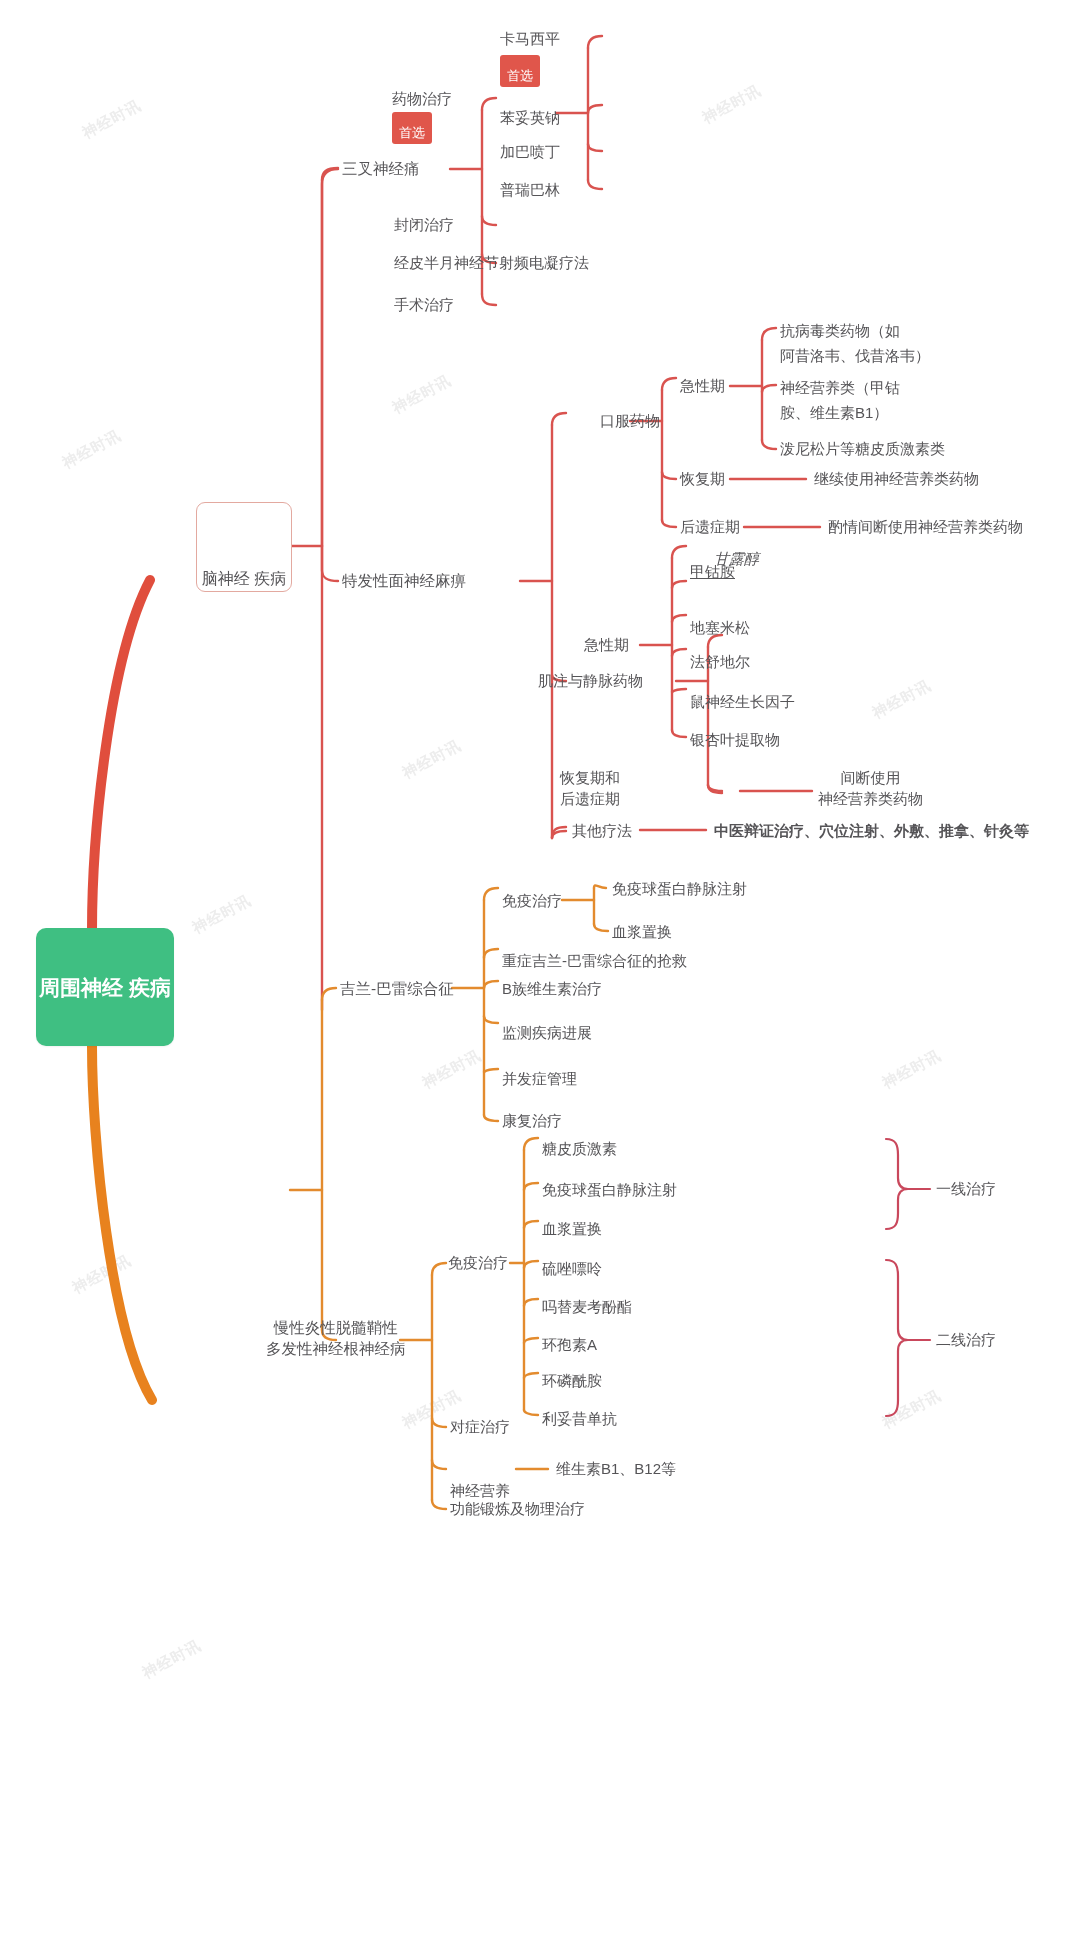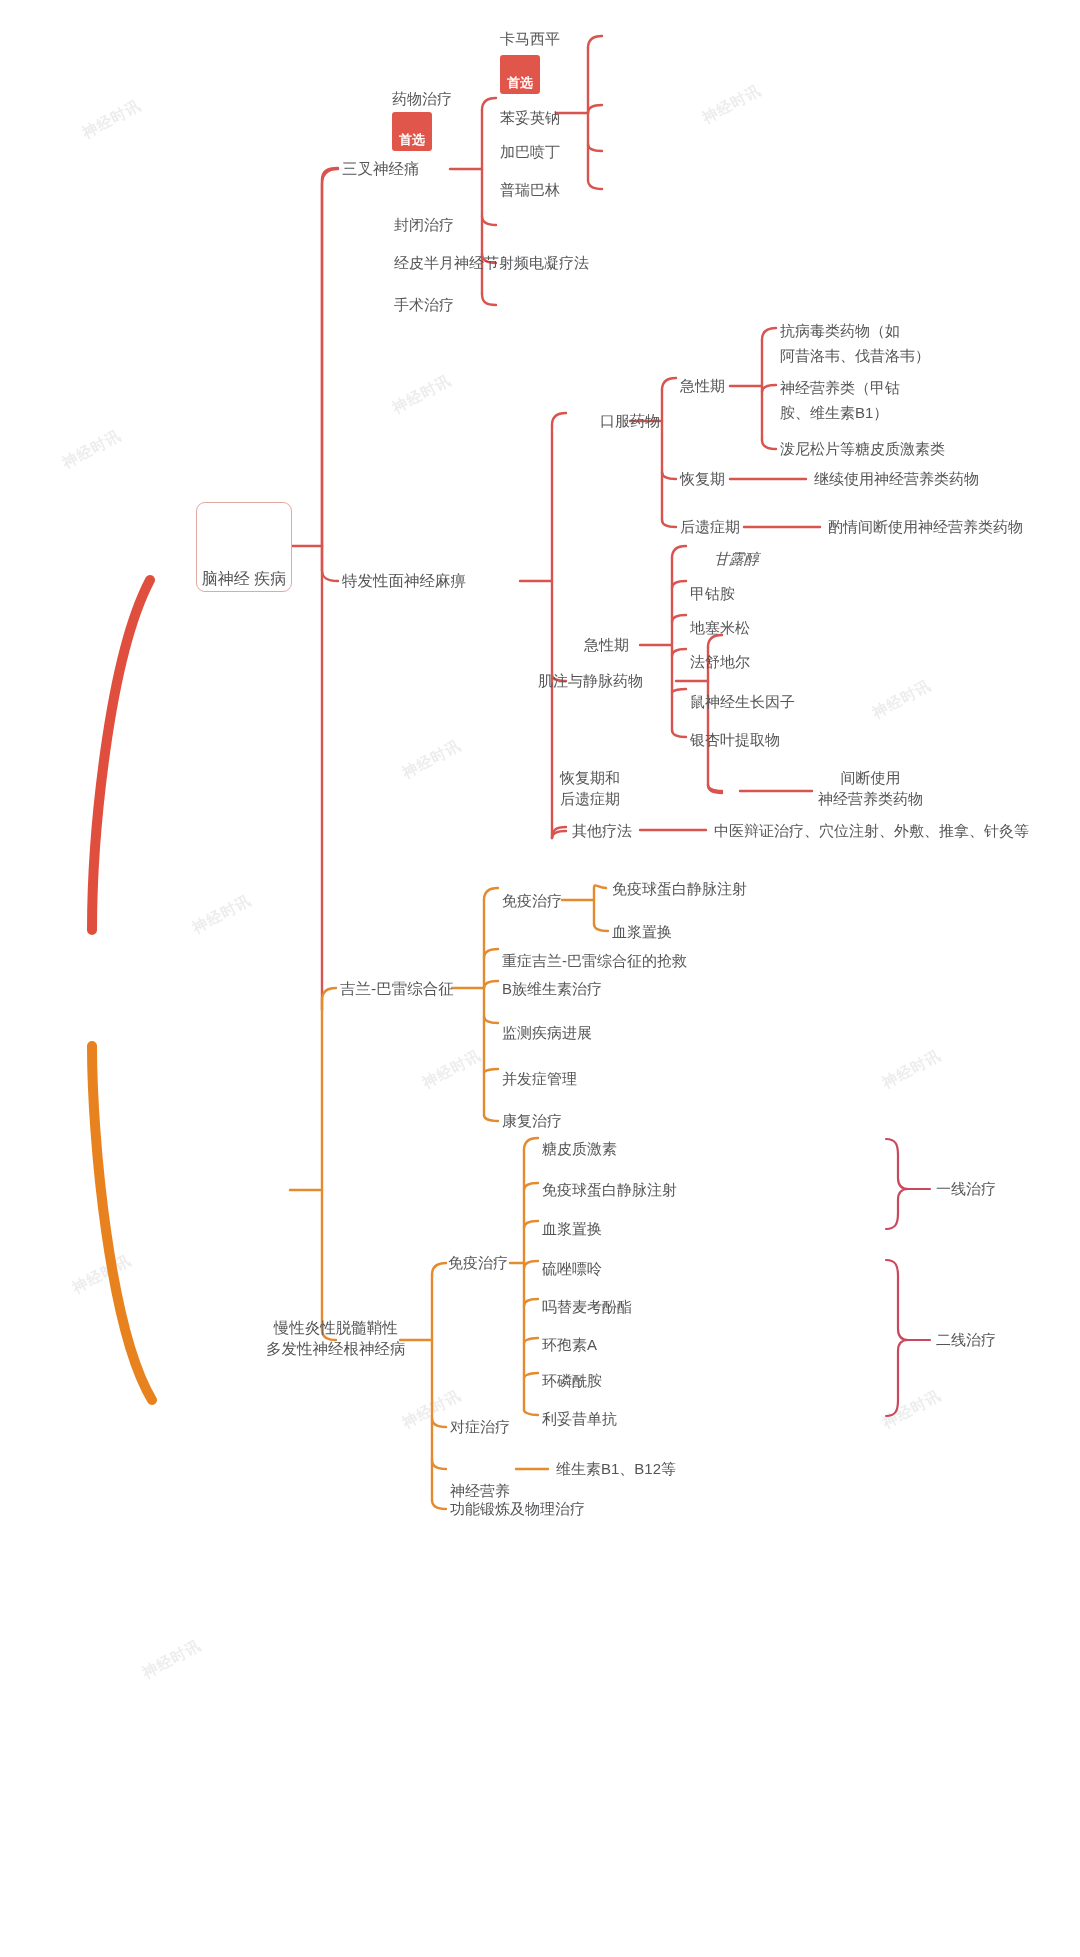--- a/index.html
+++ b/index.html
@@ -37,22 +37,22 @@
     text-align:center;
     font-size:16px;line-height:24px;color:#555457;
   }
   .cat-box.orange{border-color:#e8b478;}
 
   
   .badge{
     display:inline-block;
     background:#e0564b;color:#ffffff;
     font-size:13px;line-height:19px;
-    padding:18px 7px 2px 7px;border-radius:3px;
-    font-weight:bold;
+    padding:11px 7px 2px 7px;border-radius:3px;
+    font-weight:normal;
   }
   .badge-wrap{position:absolute;}
 
   
   .wm{
     position:absolute;
     color:#ededed;
     font-size:15px;
     transform:rotate(-28deg);
     user-select:none;
@@ -220,20 +220,24 @@
       <path d="M 908 1189 L 930 1189" stroke="#c9485c" stroke-width="2.2"></path>
 
       <path d="M 886 1260 C 896 1260, 898 1266, 898 1276 L 898 1329 C 898 1337, 902 1340, 908 1340 C 902 1340, 898 1343, 898 1351 L 898 1400 C 898 1410, 896 1416, 886 1416" stroke="#c9485c" stroke-width="2.2"></path>
       <path d="M 908 1340 L 930 1340" stroke="#c9485c" stroke-width="2.2"></path>
 
       <path d="M 516 1469 L 548 1469" stroke="#e38b2e" stroke-width="2.4"></path>
 
     </g>
   </svg>
 
+  <div class="root-box">
+    <span>周围神经
+疾病</span>
+  </div>
 
   <div class="cat-box" style="left:196px;top:502px;width:94px;height:88px;">
     <span>脑神经
 疾病</span>
   </div>
 
   <div class="node l2" style="left:342px;top:158px;">三叉神经痛</div>
 
   <div class="node" style="left:392px;top:88px;">药物治疗</div>
   <div class="badge-wrap" style="left:392px;top:112px;">
@@ -266,33 +270,33 @@
   <div class="node" style="left:680px;top:468px;">恢复期</div>
   <div class="node" style="left:814px;top:468px;">继续使用神经营养类药物</div>
 
   <div class="node" style="left:680px;top:516px;">后遗症期</div>
   <div class="node" style="left:828px;top:516px;">酌情间断使用神经营养类药物</div>
 
   <div class="node" style="left:538px;top:670px;">肌注与静脉药物</div>
 
   <div class="node" style="left:584px;top:634px;">急性期</div>
   <div class="node" style="left:714px;top:548px;font-style:italic;">甘露醇</div>
-  <div class="node" style="left:690px;top:583px;">甲钴胺</div>
+  <div class="node" style="left:690px;top:561px;text-decoration:underline;">甲钴胺</div>
   <div class="node" style="left:690px;top:617px;">地塞米松</div>
   <div class="node" style="left:690px;top:651px;">法舒地尔</div>
   <div class="node" style="left:690px;top:691px;">鼠神经生长因子</div>
   <div class="node" style="left:690px;top:729px;">银杏叶提取物</div>
 
   <div class="node" style="left:560px;top:767px;text-align:center;">恢复期和
 后遗症期</div>
   <div class="node" style="left:818px;top:767px;text-align:center;">间断使用
 神经营养类药物</div>
 
   <div class="node" style="left:572px;top:820px;">其他疗法</div>
-  <div class="node" style="left:714px;top:820px;">中医辩证治疗、穴位注射、外敷、推拿、针灸等</div>
+  <div class="node" style="left:714px;top:820px;font-weight:bold;">中医辩证治疗、穴位注射、外敷、推拿、针灸等</div>
 
   <div class="node l2" style="left:340px;top:978px;">吉兰-巴雷综合征</div>
 
   <div class="node" style="left:502px;top:890px;">免疫治疗</div>
   <div class="node" style="left:612px;top:878px;">免疫球蛋白静脉注射</div>
   <div class="node" style="left:612px;top:921px;">血浆置换</div>
 
   <div class="node" style="left:502px;top:950px;">重症吉兰-巴雷综合征的抢救</div>
   <div class="node" style="left:502px;top:978px;">B族维生素治疗</div>
   <div class="node" style="left:502px;top:1022px;">监测疾病进展</div>

